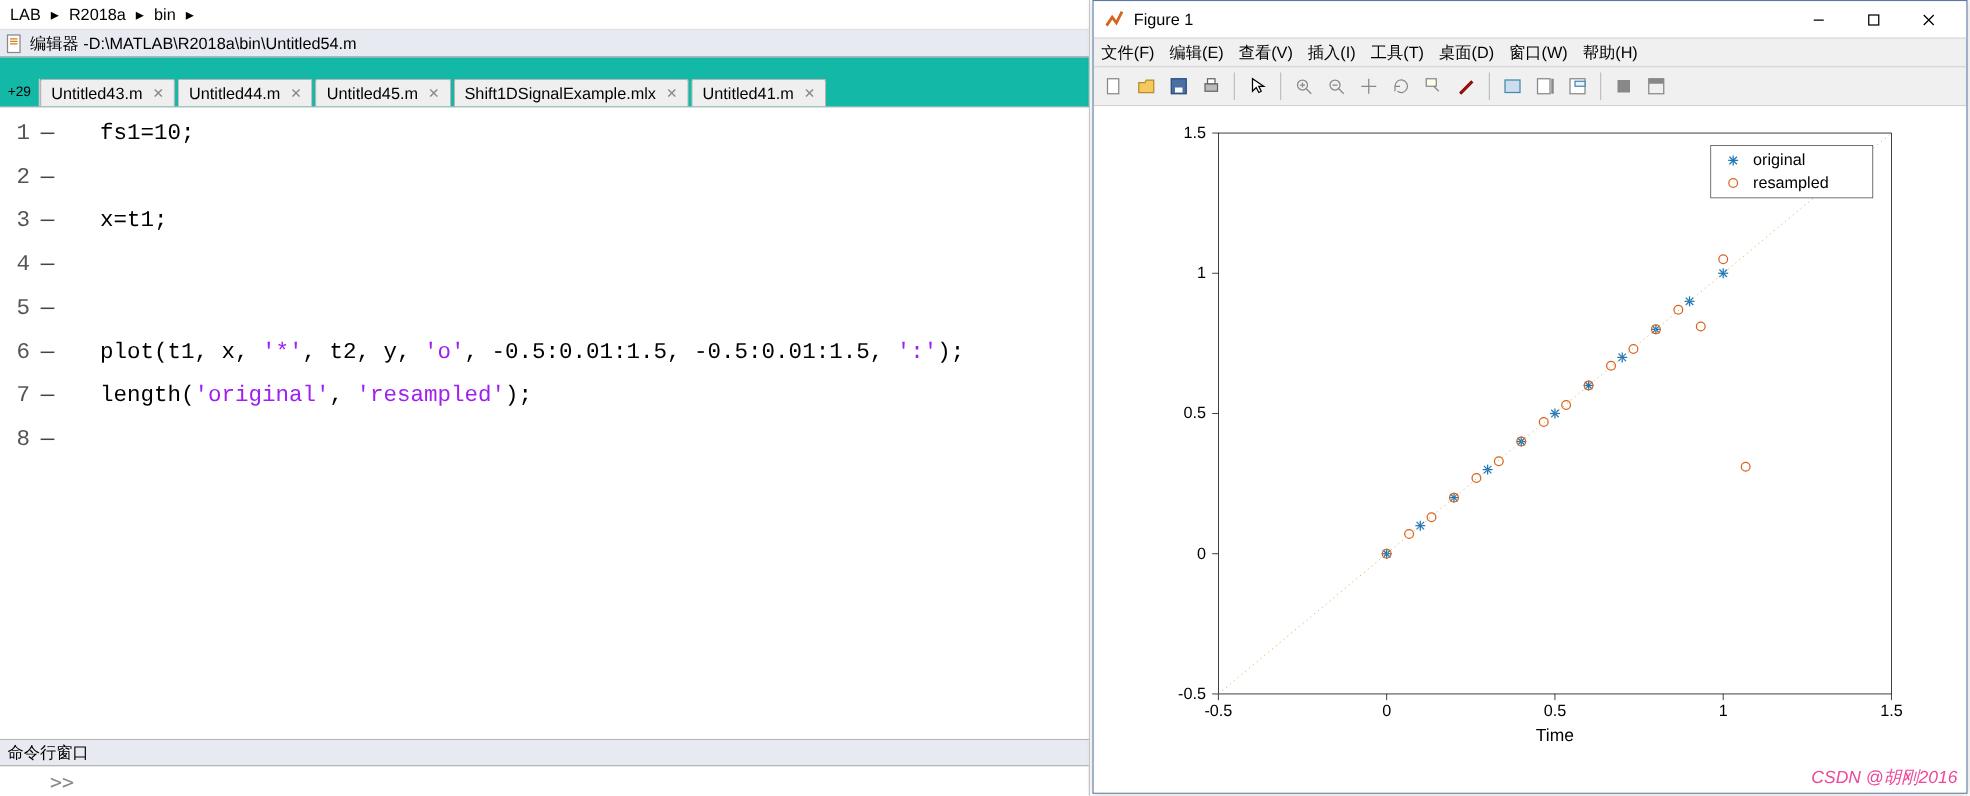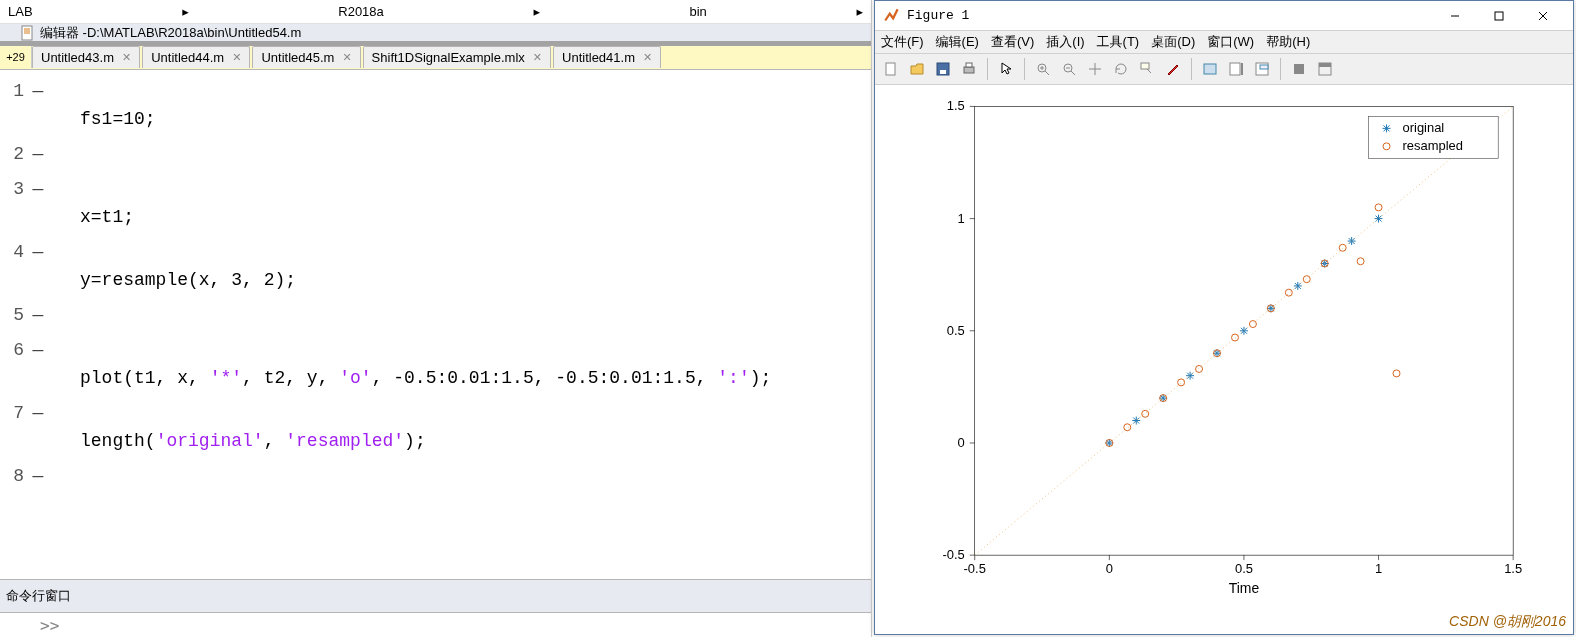--- a/index.html
+++ b/index.html
@@ -1,49 +1,49 @@
 <!DOCTYPE html>
 <html><head>
 <meta charset="utf-8">
 <style>
   * { box-sizing: border-box; margin: 0; padding: 0; }
   body { font-family: "Microsoft YaHei", sans-serif; font-size: 12px; background: #fff; width:1576px; height:637px; overflow:hidden; position:relative; }
   .main { display:flex; width:100%; height:100%; }
   .left { flex: 0 0 872px; display:flex; flex-direction:column; border-right:1px solid #ccc; }
-  .breadcrumb { height:24px; background:#fff; display:flex; align-items:center; padding:0 4px; font-size:13px; border-bottom:1px solid #e0e0e0;justify-content:space-between;}
+  .breadcrumb { height:24px; background:#fff; display:flex; align-items:center; padding:0 4px; font-size:13px; border-bottom:1px solid #e0e0e0;}
   .breadcrumb span { padding:0 4px; }
-  .editor-title { height:22px; background:#e7eaf0; border-bottom:5px solid #a3a3a3; display:flex; align-items:center; padding:0 20px; font-size:13px;}
+  .editor-title { height:22px; background:#e7eaf0; border-bottom:1px solid #a3a3a3; display:flex; align-items:center; padding:0 4px; font-size:13px;}
   .editor-title .doc-icon { width:16px; height:16px; margin-right:4px;}
-  .tabs { height:24px; border-bottom:1px solid #b6b6b6; display:flex; align-items:flex-start; background:#fef9c3;}
+  .tabs { height:40px; border-bottom:1px solid #b6b6b6; display:flex; align-items:flex-end; background:#14b8a6;}
   .tab-plus { width:32px; height:22px; display:flex; align-items:center; justify-content:center; font-size:11px; border-right:1px solid #ccc;}
   .tab { height:22px; border:1px solid #b6b6b6; border-bottom:none; background:#efefef; padding:0 8px; display:flex; align-items:center; font-size:13px; margin-right:2px; border-radius:2px 2px 0 0;}
   .tab .close { margin-left:8px; color:#888; font-size:11px;}
   .code-area { flex:1; background:#fff; position:relative; font-family:"SimSun","Courier New",monospace; font-size:18px; line-height:35px; padding-top:4px; overflow:hidden;}
   .code-line { display:flex; align-items:flex-start; }
   .ln { width:28px; text-align:right; padding-right:4px; color:#555;}
   .dash { width:20px; text-align:center; color:#444;}
-  .code { white-space:pre; padding-left:32px; color:#000;margin-top:28px;}
+  .code { white-space:pre; padding-left:32px; color:#000;}
   .code .str { color:#a020f0; }
-  .cmd-title { height:34px; border-top:1px solid #b6b6b6; border-bottom:1px solid #b6b6b6; background:#e7eaf0; padding:0 6px; display:flex; align-items:center; font-size:13px;}
+  .cmd-title { height:22px; border-top:1px solid #b6b6b6; border-bottom:1px solid #b6b6b6; background:#e7eaf0; padding:0 6px; display:flex; align-items:center; font-size:13px;}
   .cmd-body { height:24px; display:flex; align-items:center; padding-left:40px; font-family:"SimSun",monospace; font-size:16px; color:#888;}
   
   .figure { position:absolute; left:874px; top:0; width:700px; height:635px; border:1px solid #5a7aa3; background:#f0f0f0; display:flex; flex-direction:column; box-shadow:0 0 6px rgba(0,0,0,0.2);}
-  .fig-title { height:30px; background:#fff; display:flex; align-items:center; padding:0 8px; border-bottom:1px solid #d0d0d0;font-family:Liberation Mono, monospace;}
+  .fig-title { height:30px; background:#fff; display:flex; align-items:center; padding:0 8px; border-bottom:1px solid #d0d0d0;}
   .fig-title .logo { width:18px; height:18px; margin-right:6px;}
   .fig-title .spacer { flex:1;}
   .fig-title .winbtn { width:44px; height:30px; display:flex; align-items:center; justify-content:center;}
   .fig-title .winbtn svg { width:12px; height:12px;}
   .fig-menu { height:24px; background:#f0f0f0; border-bottom:1px solid #d0d0d0; display:flex; align-items:center; padding:0 6px; font-size:13px;}
   .fig-menu .mitem { margin-right:12px;}
   .fig-tb { height:32px; background:#f0f0f0; border-bottom:1px solid #d0d0d0; display:flex; align-items:center; padding:0 4px; gap:2px;}
   .tbtn { width:24px; height:24px; display:flex; align-items:center; justify-content:center; border:1px solid transparent; border-radius:2px;}
   .tbtn svg { width:16px; height:16px; }
   .tsep { width:1px; height:22px; background:#c0c0c0; margin:0 4px;}
   .fig-canvas { flex:1; background:#fff; position:relative;}
-  .watermark { position:absolute; right:10px; bottom:6px; color:#a16207; font-size:14px; font-style:italic;margin-left:46px;}
+  .watermark { position:absolute; right:10px; bottom:6px; color:#ec4899; font-size:14px; font-style:italic;margin-left:46px;}
 </style>
 </head>
 <body>
 
 <div class="main">
   <div class="left">
     <div class="breadcrumb">
       <span>LAB</span>
       <span>▸</span>
       <span>R2018a</span>
@@ -96,21 +96,20 @@
           <span class="dash">—</span>
         </div>
       <div class="code-line">
           <span class="ln">3</span>
           <span class="dash">—</span>
           <span class="code">x=t1;</span>
         </div>
       <div class="code-line">
           <span class="ln">4</span>
           <span class="dash">—</span>
-          <span class="code">y=resample(x, 3, 2);</span>
         </div>
       <div class="code-line">
           <span class="ln">5</span>
           <span class="dash">—</span>
         </div>
       <div class="code-line">
           <span class="ln">6</span>
           <span class="dash">—</span>
           <span class="code"><span>plot(t1, x, </span><span class="str">'*'</span><span>, t2, y, </span><span class="str">'o'</span><span>, -0.5:0.01:1.5, -0.5:0.01:1.5, </span><span class="str">':'</span><span>);</span></span>
         </div>

